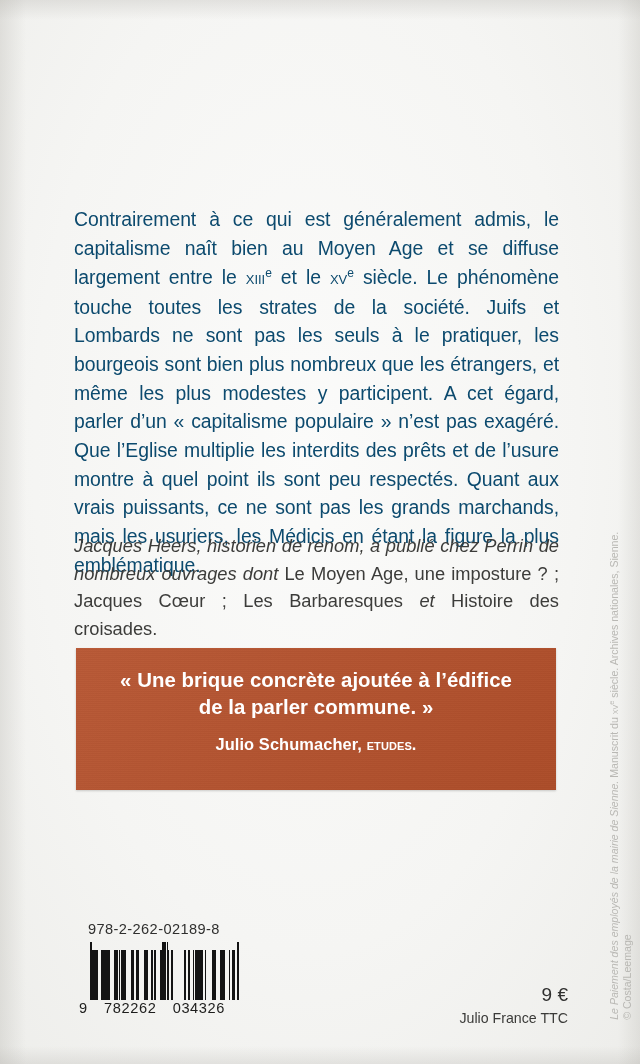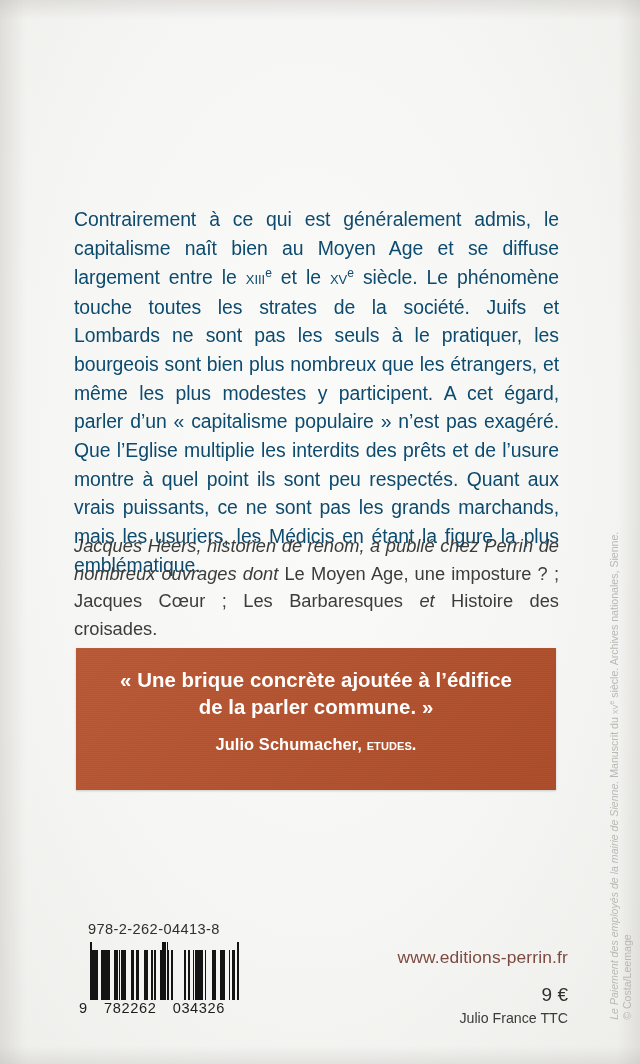--- a/index.html
+++ b/index.html
@@ -257,21 +257,21 @@
   <p id="bio"><span class="it">Jacques Heers, historien de renom, a publié chez Perrin de nombreux ouvrages dont</span><span class="ro"> Le Moyen Age, une imposture ? ; Jacques Cœur ; Les Barbaresques </span><span class="it">et</span><span class="ro"> Histoire des croisades.</span></p>
 
   <div id="quote-panel">
     <div class="quote-inner">
       <span id="quote-line-1">« Une brique concrète ajoutée à l’édifice</span>
       <span id="quote-line-2">de la parler commune. »</span>
       <span id="quote-attribution"><span>Julio Schumacher,</span> <span class="sc-src">Etudes.</span></span>
     </div>
   </div>
 
-  <div id="isbn-text">978-2-262-04413-8</div>
+  <div id="isbn-text">978-2-262-02189-8</div>
 
   <div id="barcode">
       <span class="bar tall" style="width: 2px; flex: 0 0 auto; background: transparent;"></span>
       <span class="bar tall" style="width: 1px; flex: 0 0 auto; background: rgb(20, 20, 20);"></span>
       <span class="bar tall" style="width: 1px; flex: 0 0 auto; background: rgb(20, 20, 20);"></span>
       <span class="bar short" style="width: 2px; flex: 0 0 auto; background: rgb(20, 20, 20);"></span>
       <span class="bar short" style="width: 2px; flex: 0 0 auto; background: rgb(20, 20, 20);"></span>
       <span class="bar short" style="width: 2px; flex: 0 0 auto; background: rgb(20, 20, 20);"></span>
       <span class="bar short" style="width: 2px; flex: 0 0 auto; background: transparent;"></span>
       <span class="bar short" style="width: 1px; flex: 0 0 auto; background: transparent;"></span>
@@ -362,21 +362,20 @@
       <span class="bar tall" style="width: 2px; flex: 0 0 auto; background: transparent;"></span>
       <span class="bar tall" style="width: 1px; flex: 0 0 auto; background: rgb(20, 20, 20);"></span>
       <span class="bar tall" style="width: 1px; flex: 0 0 auto; background: rgb(20, 20, 20);"></span>
     </div>
   <div id="barcode-digits">
     <span>9</span>
     <span>782262</span>
     <span>034326</span>
   </div>
 
-  <div id="publisher-url">www.editions-perrin.fr</div>
   <div id="price">9 €</div>
   <div id="price-note">Julio France TTC</div>
 
   <div id="credit">
     <div class="rot">
       <span id="credit-line-1"><span>Le Paiement des employés de la mairie de Sienne.</span><span class="ro"> Manuscrit du </span><span class="ro sc">xv</span><sup class="ro">e</sup><span class="ro"> siècle. Archives nationales, Sienne.</span></span>
       <span id="credit-line-2">© Costa/Leemage</span>
     </div>
   </div>
 

